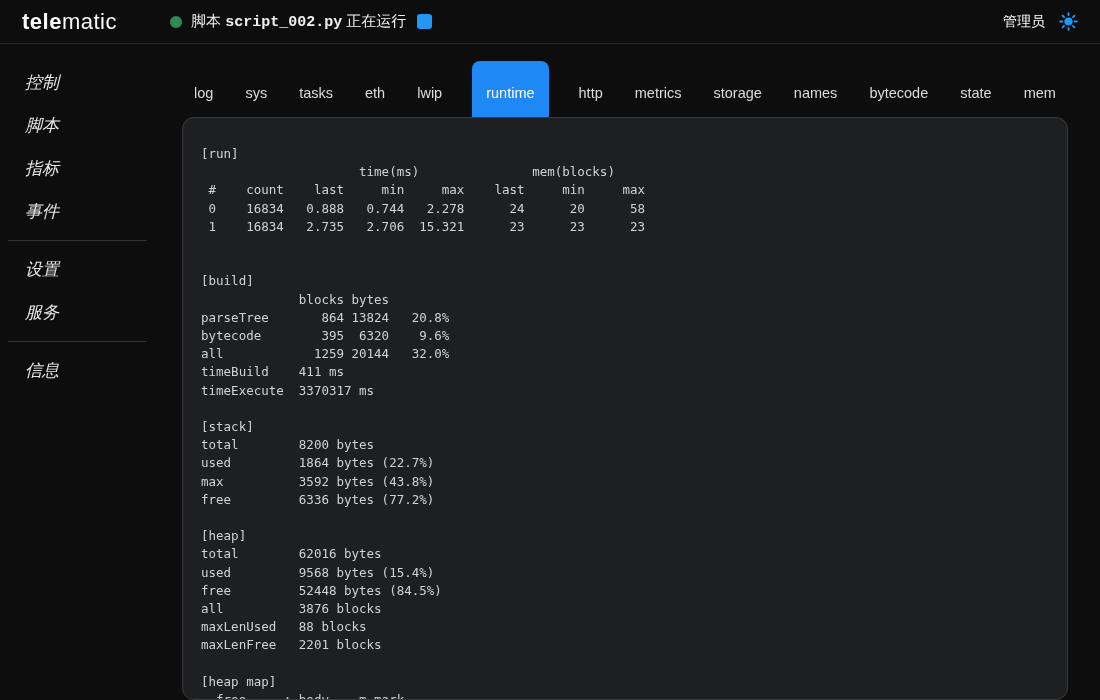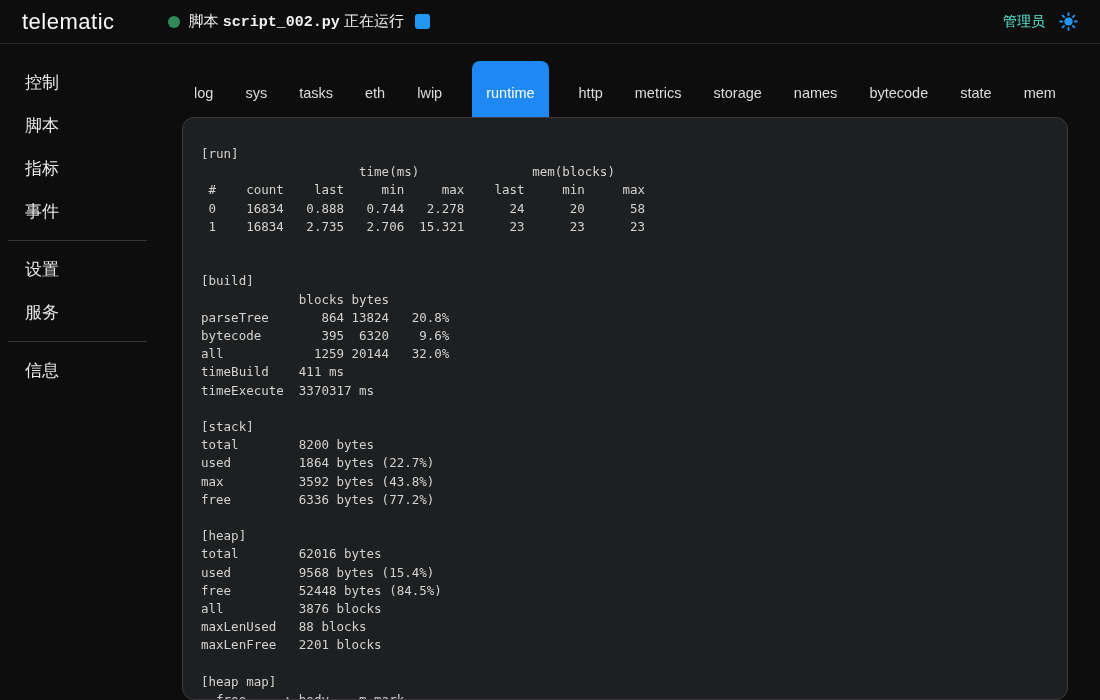--- a/index.html
+++ b/index.html
@@ -12,48 +12,49 @@
 
   
   .topbar {
     height:44px;
     display:flex; align-items:center;
     padding:0 22px;
     border-bottom:1px solid #28282a;
     background:#0d0d0e;
   }
   .brand { font-size:22px; color:#fafafa; letter-spacing:.5px; cursor:default; }
-  .brand .bold { font-weight:400; }
+  .brand .bold { font-weight:700; }
   .brand .light { font-weight:400; }
 
   .status { display:flex; align-items:center; margin-left:53px; gap:9px; }
   .status-dot { width:12px; height:12px; border-radius:50%; background:#2e8b57; }
   .status-text { font-size:15px; color:#f0f0f0; }
   .status-text b { font-weight:700;font-family:Liberation Mono, monospace; }
   .stop-btn {
     width:15px; height:15px; border-radius:3px;
     background:#2196f3; border:none; cursor:pointer; margin-left:2px;
   }
 
   .topbar-right { margin-left:auto; display:flex; align-items:center; gap:14px; }
-  .user-label { font-size:14px; color:#5eead4;text-align:center; }
+  .user-label { font-size:14px; color:#ffffff;text-align:center; }
   .theme-toggle { background:none; border:none; cursor:pointer; line-height:0; padding:0; }
 
   
   .app { display:flex; height:656px; }
 
   
   .sidebar { width:182px; flex:0 0 182px; padding-top:17px; }
   .side-item {
     position:relative;
     height:43px;
     display:flex; align-items:center;
     padding-left:25px;
     font-size:17px; font-weight:500; color:#e8e8e8;
     cursor:pointer;
+    font-style:italic;
   }
   .side-item .active-bar { display:none; }
   .side-item.active .active-bar {
     display:block;
     position:absolute; left:0; top:-1px;
     width:4px; height:45px;
     background:#1e88f5;
   }
   .side-divider {
     border:none; border-top:1px solid #333336;

